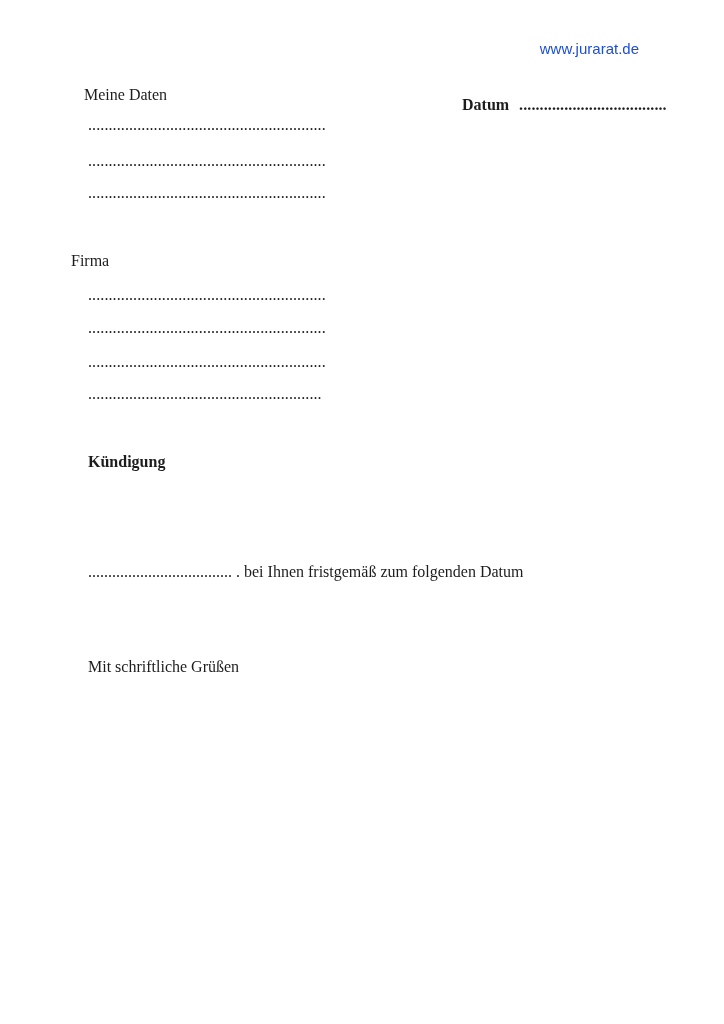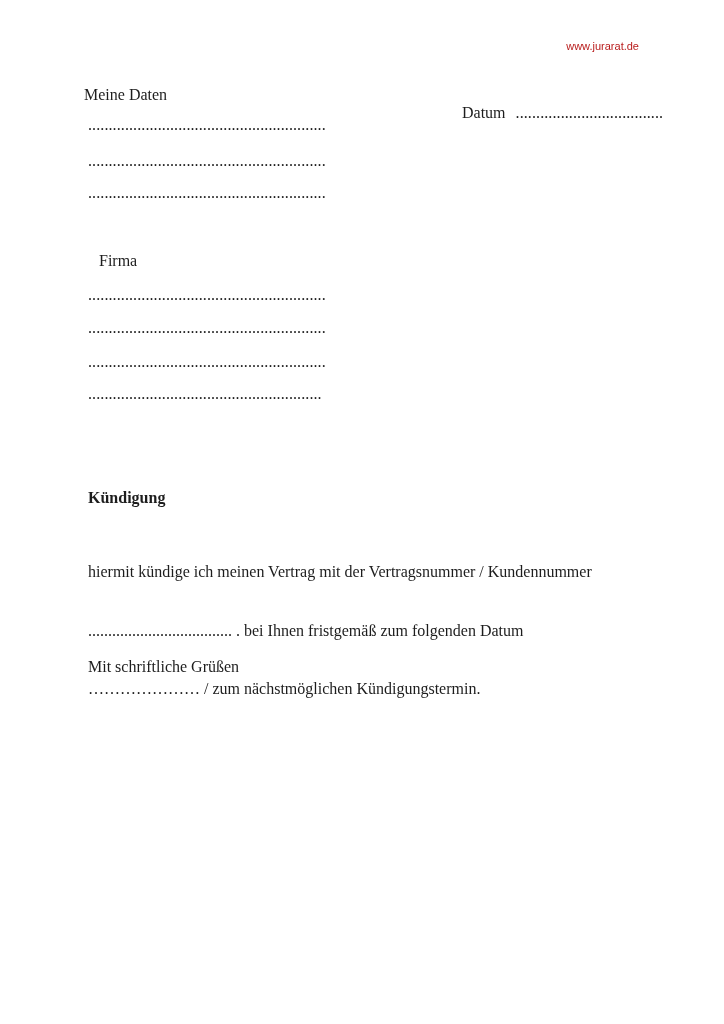--- a/index.html
+++ b/index.html
@@ -10,57 +10,55 @@
     width: 724px;
     height: 1024px;
     background: #ffffff;
     font-family: "Liberation Serif", "DejaVu Serif", serif;
     font-size: 16px;
     color: #1d1d1d;
   }
   .abs { position: absolute; white-space: pre; }
   .website {
     font-family: "Liberation Sans", "DejaVu Sans", sans-serif;
-    font-size: 11px;
-    color: #b91c1c;
+    font-size: 15px;
+    color: #1d4ed8;
     margin-left: 44px;
   }
   .fill-line { letter-spacing: 0.1px; }
   .subject { font-weight: bold; }
   .body-block { line-height: 19.5px; white-space: pre; }
   .date-gap { display: inline-block; margin-left: 10px; }
 </style>
 </head>
 <body>
 
 <div class="page">
 
   <div class="abs website" style="top:40px; right:85px;">www.jurarat.de</div>
 
   <div class="abs" style="top:86px; left:84px;">Meine Daten</div>
 
-  <div class="abs" style="top:86px; left:446px;">
+  <div class="abs" style="top:78px; left:446px;font-weight:bold;">
     <span>Datum</span><span class="date-gap fill-line">....................................</span>
   </div>
 
   <div class="abs fill-line" style="top:116px; left:88px;">..........................................................</div>
   <div class="abs fill-line" style="top:152px; left:88px;">..........................................................</div>
   <div class="abs fill-line" style="top:184px; left:88px;">..........................................................</div>
 
-  <div class="abs" style="top:252px; left:99px;">Firma</div>
+  <div class="abs" style="top:252px; left:71px;">Firma</div>
 
   <div class="abs fill-line" style="top:286px; left:88px;">..........................................................</div>
   <div class="abs fill-line" style="top:319px; left:88px;">..........................................................</div>
   <div class="abs fill-line" style="top:353px; left:88px;">..........................................................</div>
   <div class="abs fill-line" style="top:385px; left:88px;">.........................................................</div>
 
-  <div class="abs subject" style="top:453px; left:88px;margin-top:36px;">Kündigung</div>
+  <div class="abs subject" style="top:453px; left:88px;">Kündigung</div>
 
   <div class="abs body-block" style="top:523px; left:88px;">
-    <div>hiermit kündige ich meinen Vertrag mit der Vertragsnummer / Kundennummer</div>
     <div>.................................... . bei Ihnen fristgemäß zum folgenden Datum</div>
-    <div>………………… / zum nächstmöglichen Kündigungstermin.</div>
   </div>
 
 
   <div class="abs" style="top:658px; left:88px;">Mit schriftliche Grüßen</div>
 
 </div>
 
 </body></html>

